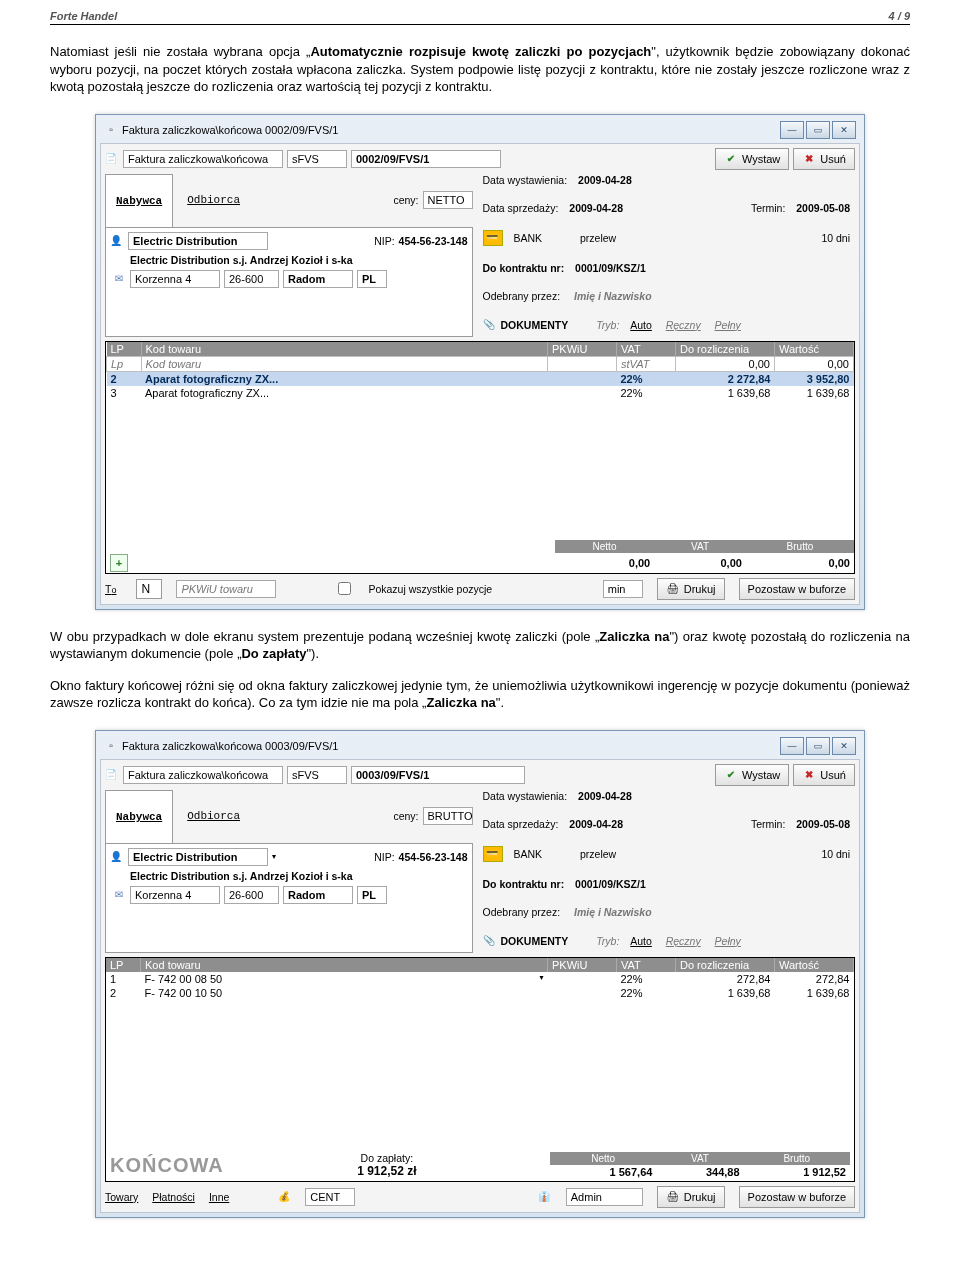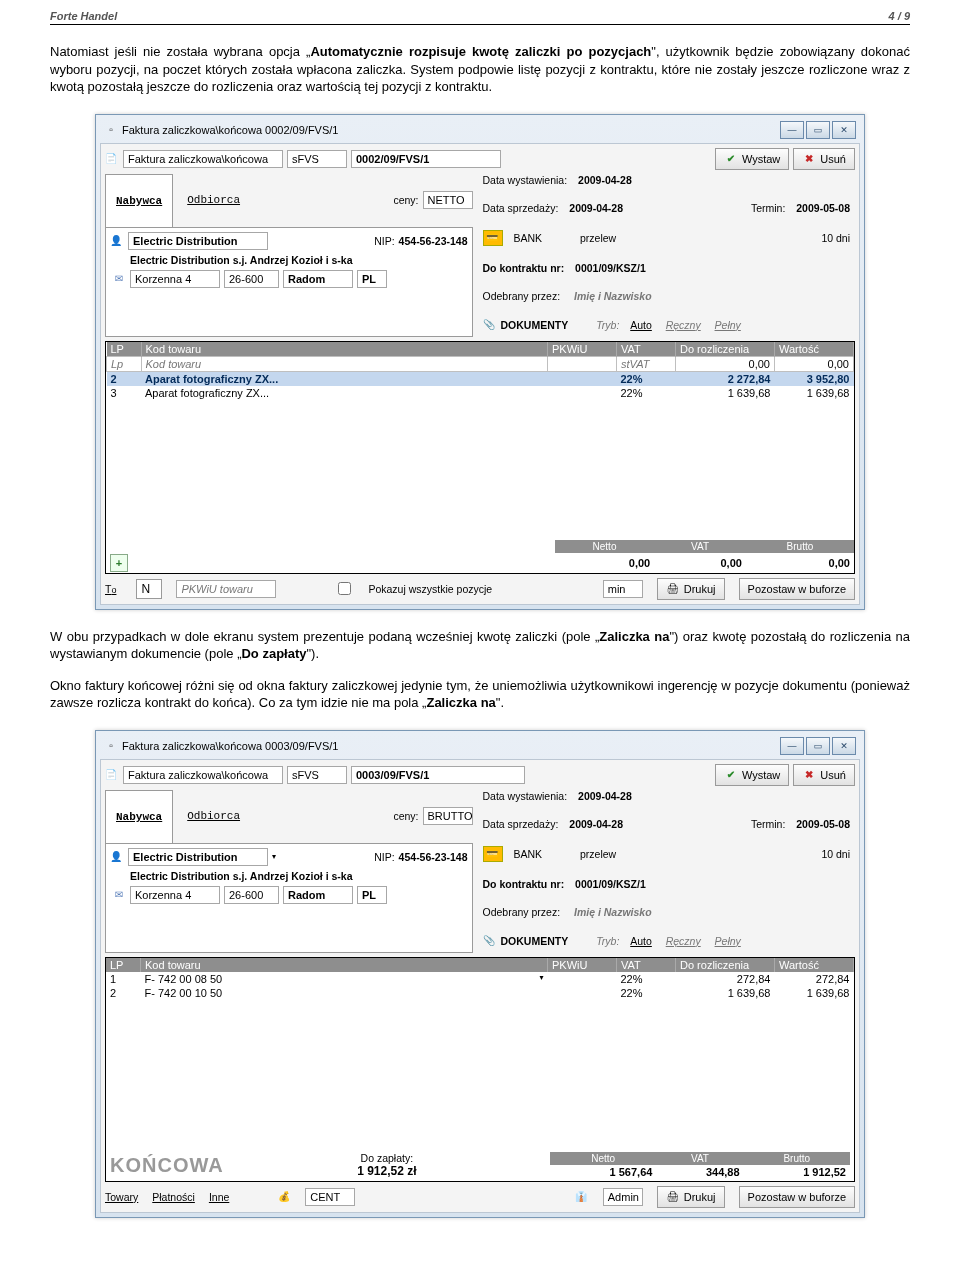--- a/index.html
+++ b/index.html
@@ -372,21 +372,21 @@
 
         <div class="footbar">
           <span class="mini uline">Towary</span>
           <span class="mini uline">Płatności</span>
           <span class="mini uline">Inne</span>
           <div style="width:20px"></div>
           <span class="smico">💰</span>
           <div class="field" style="width:50px">CENT</div>
           <div style="flex:1"></div>
           <span class="smico">👔</span>
-          <div class="field" style="width:40px">Admin</div>
+          <div class="field" style="width:77px">Admin</div>
           <div class="btn">
               <span class="smico">🖨</span>
               <span>Drukuj</span>
             </div>
           <div class="btn">Pozostaw w buforze</div>
         </div>
       </div>
     </div>
   </div>
 </div>

